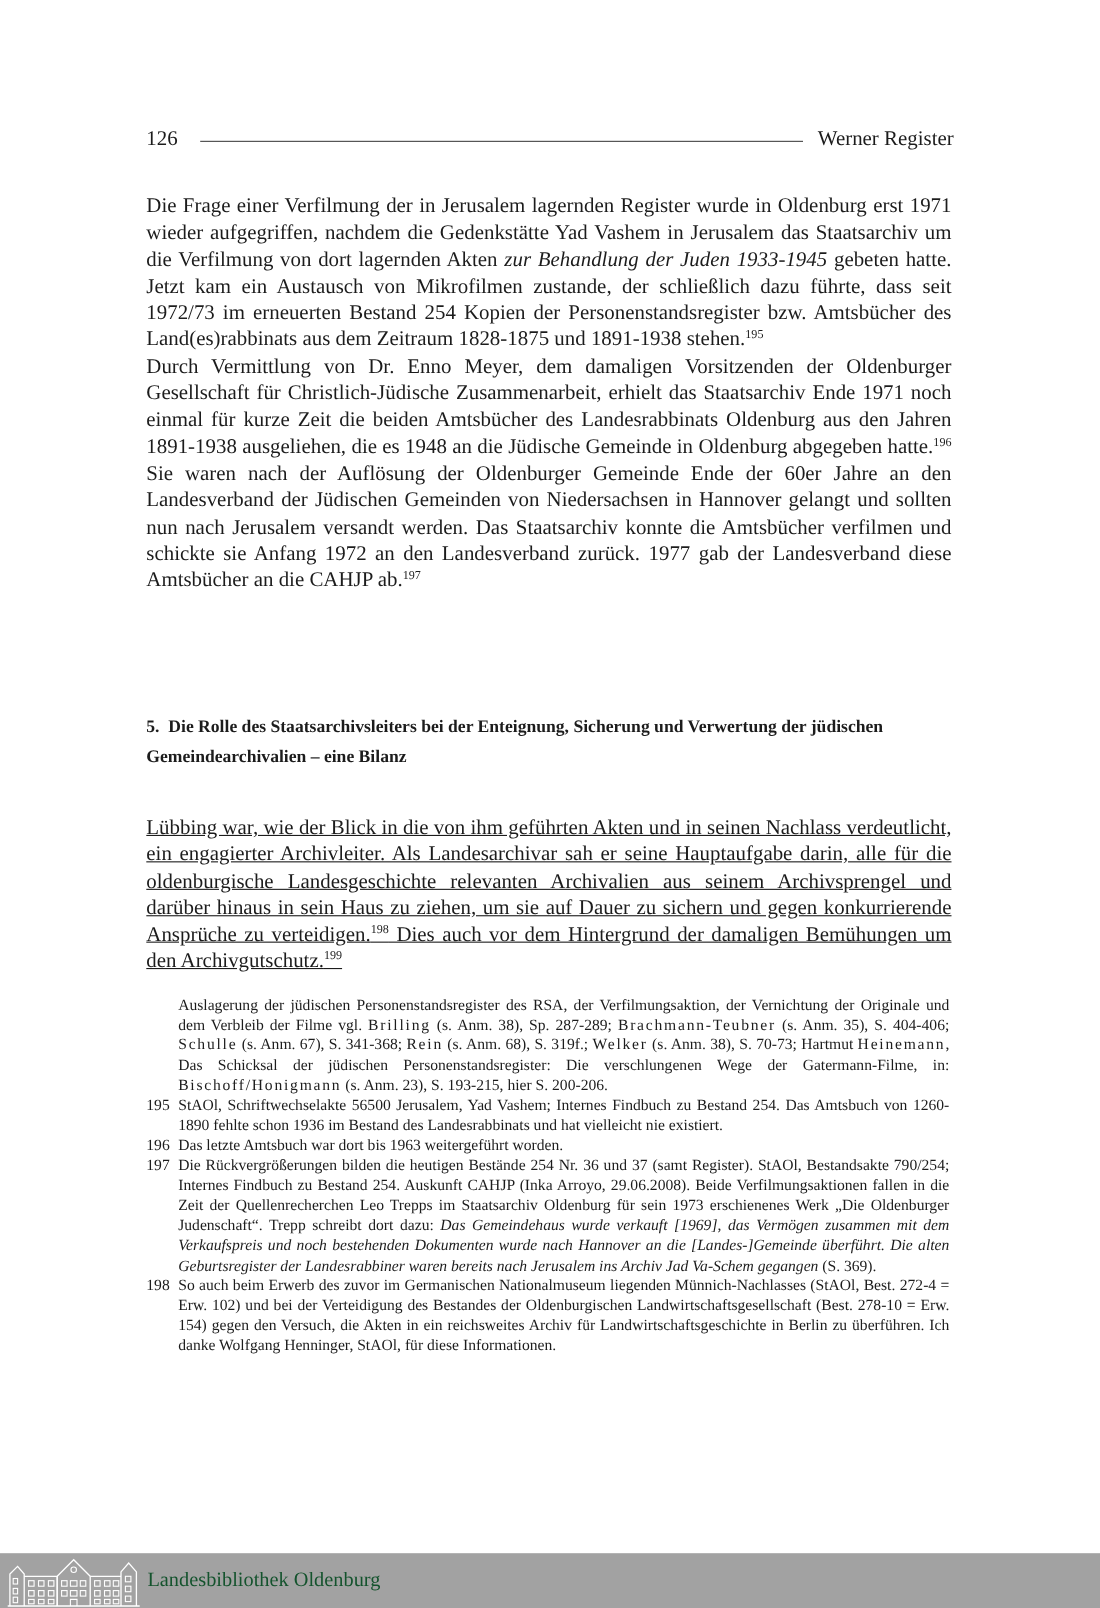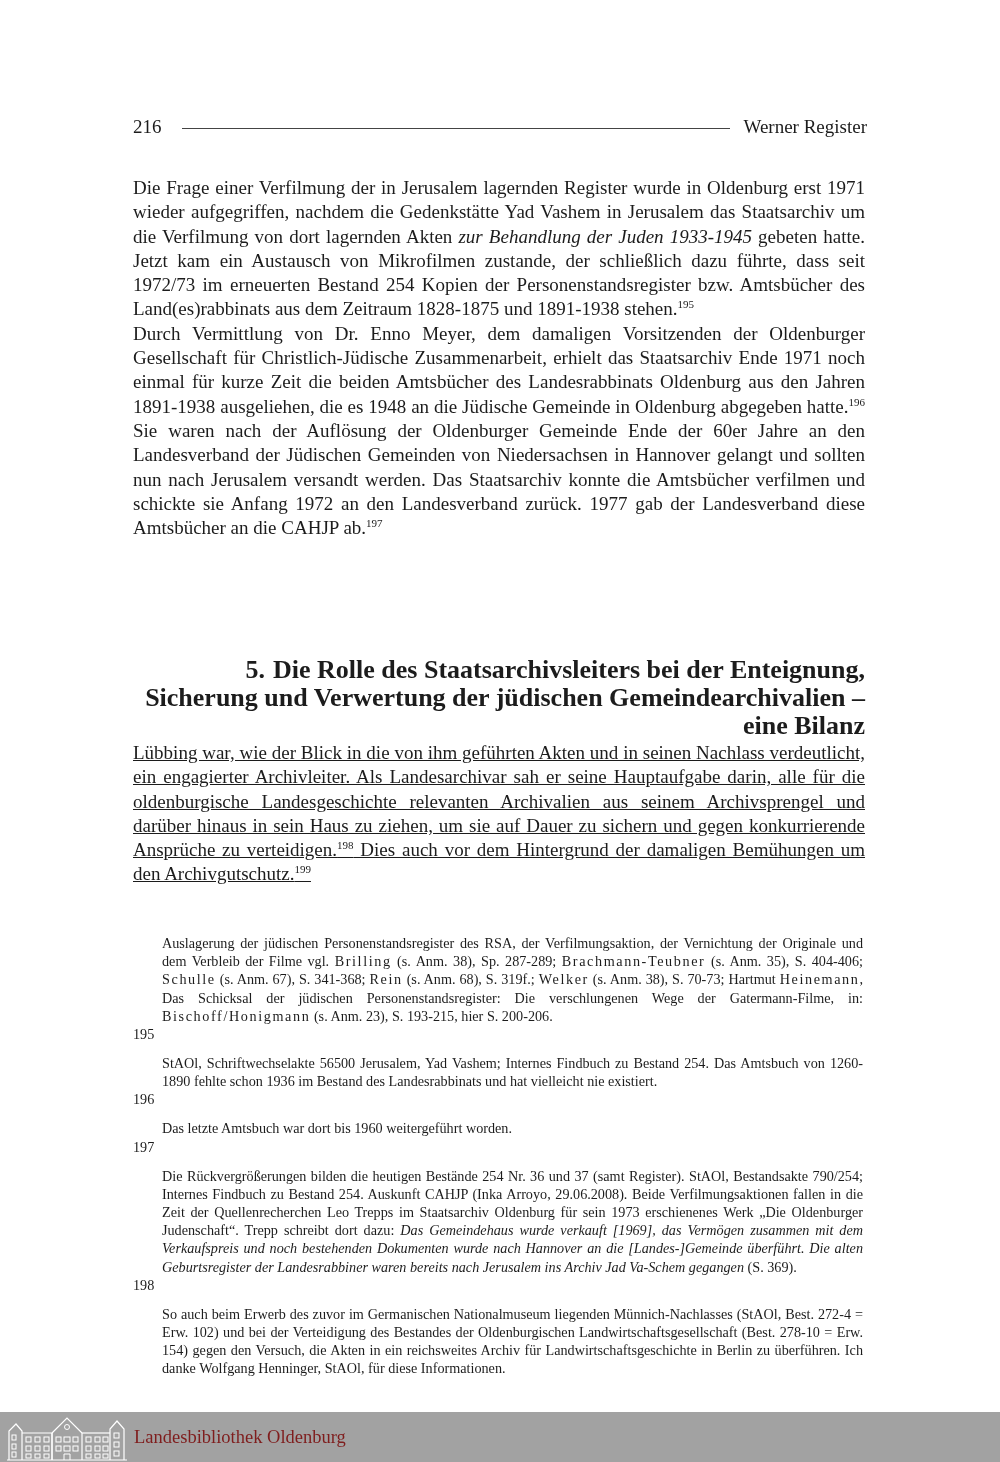--- a/index.html
+++ b/index.html
@@ -22,47 +22,47 @@
       font-size: 19px; line-height: 24.3px; text-align: justify;
       hyphens: manual;
     }
     .body-block p { margin: 0; }
     .body-block sup, .fn sup { font-size: 11px; line-height: 0; vertical-align: 7px; }
     .block1 { top: 176px; }
     .block2 { top: 741px; text-decoration: underline; }
 
     .section-heading {
       position: absolute; left: 133px; width: 732px; top: 634px;
-      font-size: 26px; line-height: 28px; text-align: right;
+      font-size: 16px; line-height: 28px; text-align: left;
     }
     .section-heading .num { margin-right: 8px; }
 
     .footnotes {
       position: absolute; left: 133px; top: 905px; width: 730px;
       font-size: 14.2px; line-height: 18.2px;
     }
     .fn { display: flex; margin: 0; }
     .fn .fn-num { width: 29px; flex: none; }
-    .fn .fn-text { flex: 1; text-align: justify; margin-top: 29px; }
+    .fn .fn-text { flex: 1; text-align: justify; }
     .fn.cont .fn-num { visibility: hidden; }
     .spaced { letter-spacing: 1.6px; }
     em { }
 
     .footer-bar {
       position: absolute; left: 0; top: 1412px; width: 1000px; height: 50px;
       background: #a2a2a2; display: flex; align-items: center;
     }
     .footer-bar .logo { width: 122px; height: 46px; margin-left: 6px; margin-top: 2px; }
-    .footer-bar .lib-name { color: #7f1d1d; font-size: 18.5px; margin-left: 6px; }
+    .footer-bar .lib-name { color: #14532d; font-size: 18.5px; margin-left: 6px; }
   </style>
 </head>
 <body>
 
 <header class="page-header">
-  <span class="pnum">216</span>
+  <span class="pnum">126</span>
   <span class="rule"></span>
   <span class="author">Werner Register</span>
 </header>
 
 <div class="body-block block1">
   <p><span>Die Frage einer Verfilmung der in Jerusalem lagernden Register wurde in Oldenburg erst 1971 wieder aufgegriffen, nachdem die Gedenkstätte Yad Vashem in Jerusalem das Staatsarchiv um die Verfilmung von dort lagernden Akten </span><em>zur Behandlung der Juden 1933-1945</em><span> gebeten hatte. Jetzt kam ein Austausch von Mikrofilmen zustande, der schließlich dazu führte, dass seit 1972/73 im erneuerten Bestand 254 Kopien der Personenstandsregister bzw. Amtsbücher des Land(es)rabbinats aus dem Zeitraum 1828-1875 und 1891-1938 stehen.</span><sup>195</sup></p>
   <p><span>Durch Vermittlung von Dr. Enno Meyer, dem damaligen Vorsitzenden der Oldenburger Gesellschaft für Christlich-Jüdische Zusammenarbeit, erhielt das Staatsarchiv Ende 1971 noch einmal für kurze Zeit die beiden Amtsbücher des Landesrabbinats Oldenburg aus den Jahren 1891-1938 ausgeliehen, die es 1948 an die Jüdische Gemeinde in Oldenburg abgegeben hatte.</span><sup>196</sup><span> Sie waren nach der Auflösung der Oldenburger Gemeinde Ende der 60er Jahre an den Landesverband der Jüdischen Gemeinden von Niedersachsen in Hannover gelangt und sollten nun nach Jerusalem versandt werden. Das Staatsarchiv konnte die Amtsbücher verfilmen und schickte sie Anfang 1972 an den Landesverband zurück. 1977 gab der Landesverband diese Amtsbücher an die CAHJP ab.</span><sup>197</sup></p>
 </div>
 
 <h2 class="section-heading">
@@ -77,21 +77,21 @@
     <div class="fn cont">
       <span class="fn-num"></span>
       <span class="fn-text"><span>Auslagerung der jüdischen Personenstandsregister des RSA, der Verfilmungsaktion, der Vernichtung der Originale und dem Verbleib der Filme vgl. </span><span class="spaced">Brilling</span><span> (s. Anm. 38), Sp. 287-289; </span><span class="spaced">Brachmann-Teubner</span><span> (s. Anm. 35), S. 404-406; </span><span class="spaced">Schulle</span><span> (s. Anm. 67), S. 341-368; </span><span class="spaced">Rein</span><span> (s. Anm. 68), S. 319f.; </span><span class="spaced">Welker</span><span> (s. Anm. 38), S. 70-73; Hartmut </span><span class="spaced">Heinemann</span><span>, Das Schicksal der jüdischen Personenstandsregister: Die verschlungenen Wege der Gatermann-Filme, in: </span><span class="spaced">Bischoff/Honigmann</span><span> (s. Anm. 23), S. 193-215, hier S. 200-206.</span></span>
     </div>
     <div class="fn">
       <span class="fn-num">195</span>
       <span class="fn-text"><span>StAOl, Schriftwechselakte 56500 Jerusalem, Yad Vashem; Internes Findbuch zu Bestand 254. Das Amtsbuch von 1260-1890 fehlte schon 1936 im Bestand des Landesrabbinats und hat vielleicht nie existiert.</span></span>
     </div>
     <div class="fn">
       <span class="fn-num">196</span>
-      <span class="fn-text"><span>Das letzte Amtsbuch war dort bis 1960 weitergeführt worden.</span></span>
+      <span class="fn-text"><span>Das letzte Amtsbuch war dort bis 1963 weitergeführt worden.</span></span>
     </div>
     <div class="fn">
       <span class="fn-num">197</span>
       <span class="fn-text"><span>Die Rückvergrößerungen bilden die heutigen Bestände 254 Nr. 36 und 37 (samt Register). StAOl, Bestandsakte 790/254; Internes Findbuch zu Bestand 254. Auskunft CAHJP (Inka Arroyo, 29.06.2008). Beide Verfilmungsaktionen fallen in die Zeit der Quellenrecherchen Leo Trepps im Staatsarchiv Oldenburg für sein 1973 erschienenes Werk „Die Oldenburger Judenschaft“. Trepp schreibt dort dazu: </span><em>Das Gemeindehaus wurde verkauft [1969], das Vermögen zusammen mit dem Verkaufspreis und noch bestehenden Dokumenten wurde nach Hannover an die [Landes-]Gemeinde überführt. Die alten Geburtsregister der Landesrabbiner waren bereits nach Jerusalem ins Archiv Jad Va-Schem gegangen</em><span> (S. 369).</span></span>
     </div>
     <div class="fn">
       <span class="fn-num">198</span>
       <span class="fn-text"><span>So auch beim Erwerb des zuvor im Germanischen Nationalmuseum liegenden Münnich-Nachlasses (StAOl, Best. 272-4 = Erw. 102) und bei der Verteidigung des Bestandes der Oldenburgischen Landwirtschaftsgesellschaft (Best. 278-10 = Erw. 154) gegen den Versuch, die Akten in ein reichsweites Archiv für Landwirtschaftsgeschichte in Berlin zu überführen. Ich danke Wolfgang Henninger, StAOl, für diese Informationen.</span></span>
     </div>
   </div>

